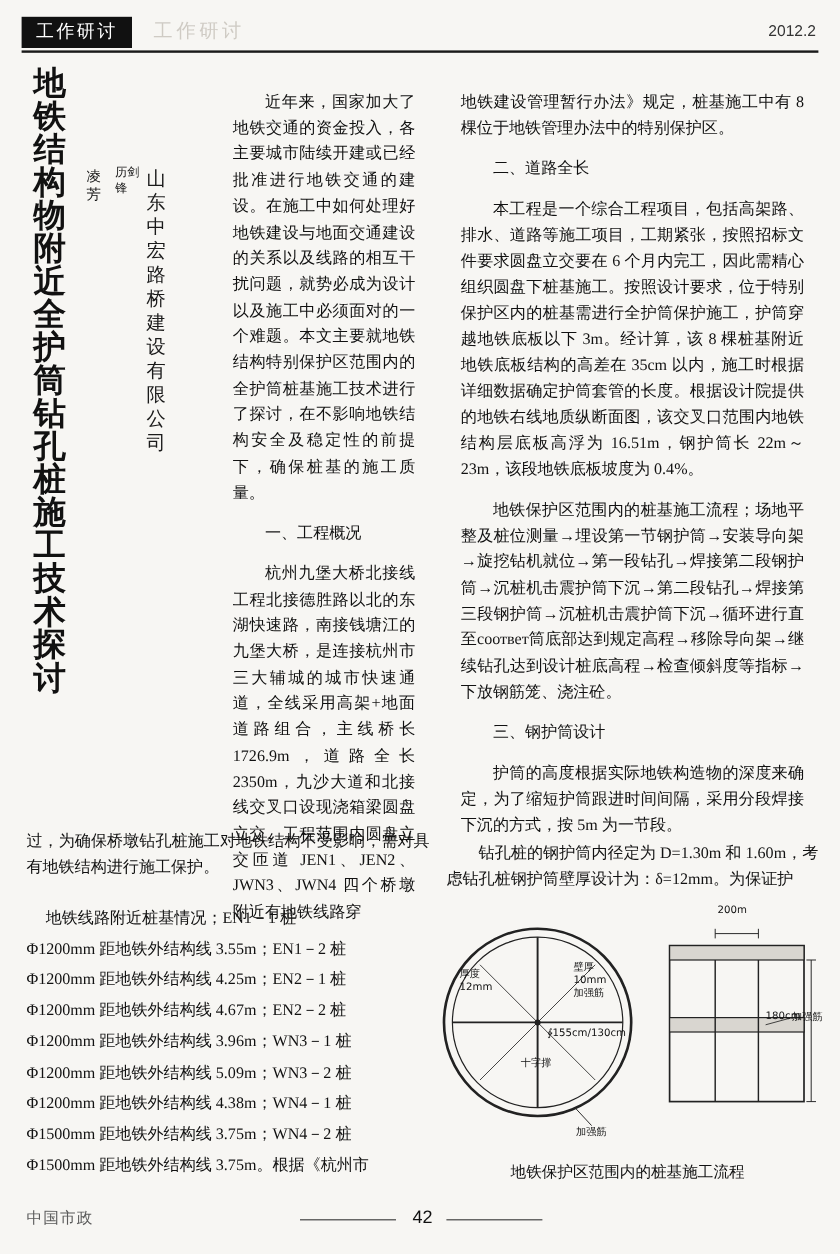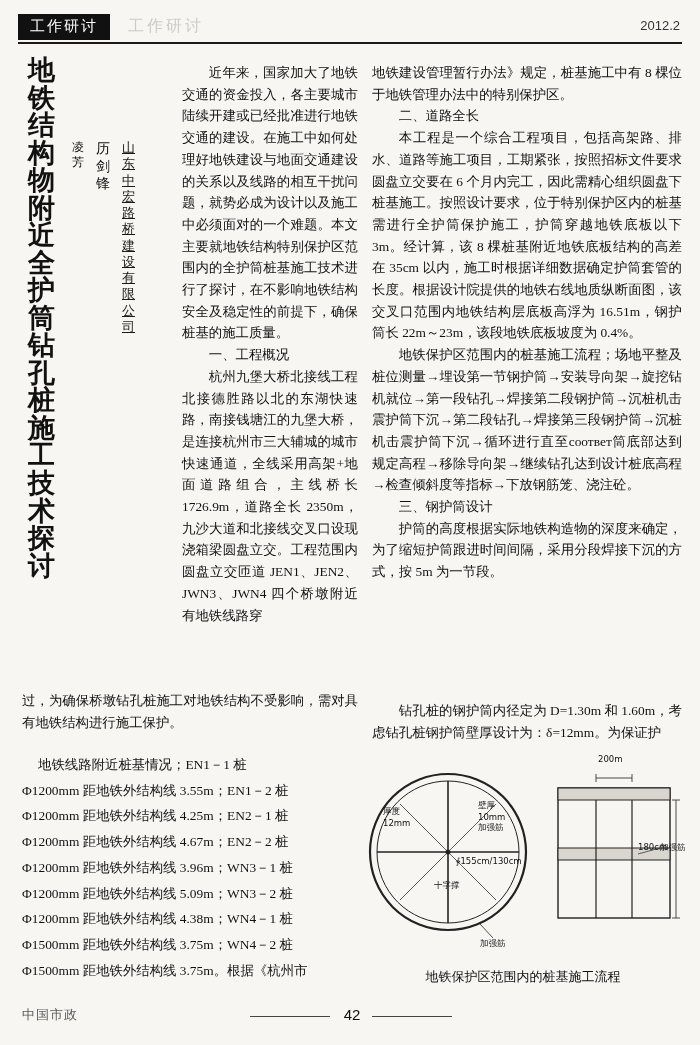--- a/index.html
+++ b/index.html
@@ -91,55 +91,55 @@
     position: absolute;
     left: 64px;
     top: 84px;
     width: 100px;
   }
   .vaffil {
     position: absolute;
     left: 36px;
     top: 0;
     width: 22px;
-    font-size: 13px;
+    font-size: 16px;
     line-height: 1.25;
     word-break: break-all;
     color: #1a1a1a;
-    text-decoration: underline;
   }
   .vname1 {
     position: absolute;
     left: 10px;
     top: 0;
     width: 22px;
-    font-size: 14px;
+    font-size: 10px;
     line-height: 1.25;
     word-break: break-all;
+    font-family: Liberation Mono, monospace;
   }
   .vname2 {
     position: absolute;
     left: -14px;
     top: 0;
     width: 22px;
     font-size: 12px;
     line-height: 1.25;
     word-break: break-all;
   }
 
   
   .col {
     position: absolute;
     font-size: 13.4px;
     line-height: 1.62;
     text-align: justify;
     text-justify: inter-ideograph;
   }
   .col p {
-    margin: 0;
+    margin: 12px;
   }
   .col p.indent {
     text-indent: 2em;
   }
   .col-mid {
     left: 182px;
     top: 62px;
     width: 176px;
   }
   .col-right {

